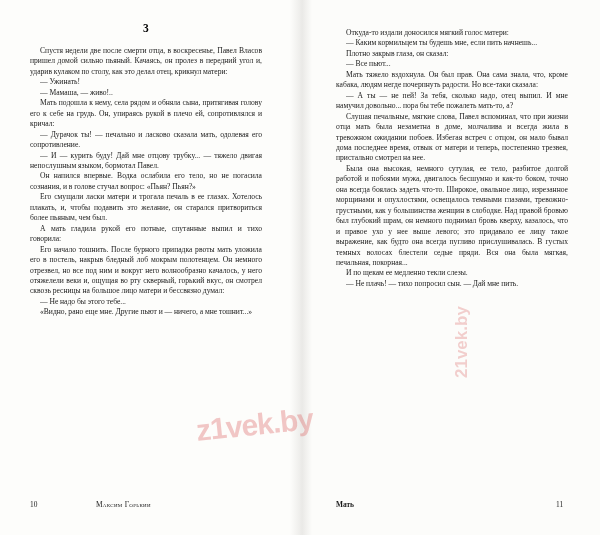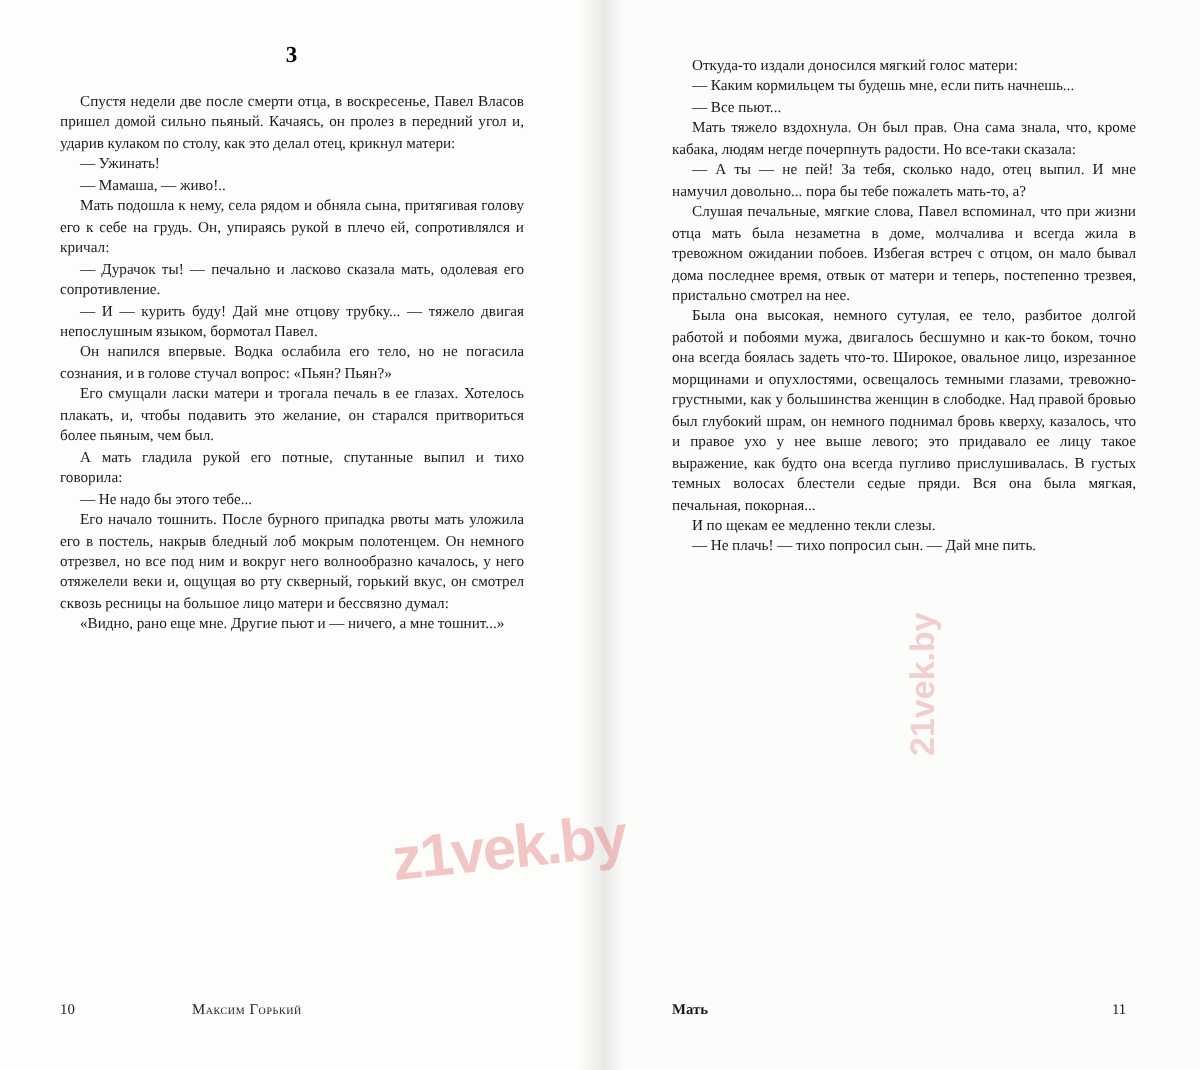--- a/index.html
+++ b/index.html
@@ -121,32 +121,33 @@
     <div class="chapter-number">3</div>
     <p class="body">Спустя недели две после смерти отца, в воскресенье, Павел Власов пришел домой сильно пьяный. Качаясь, он пролез в передний угол и, ударив кулаком по столу, как это делал отец, крикнул матери:</p>
     <p class="body">— Ужинать!</p>
     <p class="body">— Мамаша, — живо!..</p>
     <p class="body">Мать подошла к нему, села рядом и обняла сына, притягивая голову его к себе на грудь. Он, упираясь рукой в плечо ей, сопротивлялся и кричал:</p>
     <p class="body">— Дурачок ты! — печально и ласково сказала мать, одолевая его сопротивление.</p>
     <p class="body">— И — курить буду! Дай мне отцову трубку... — тяжело двигая непослушным языком, бормотал Павел.</p>
     <p class="body">Он напился впервые. Водка ослабила его тело, но не погасила сознания, и в голове стучал вопрос: «Пьян? Пьян?»</p>
     <p class="body">Его смущали ласки матери и трогала печаль в ее глазах. Хотелось плакать, и, чтобы подавить это желание, он старался притвориться более пьяным, чем был.</p>
     <p class="body">А мать гладила рукой его потные, спутанные выпил и тихо говорила:</p>
+    <p class="body">Его начало тошнить. После бурного припадка рвоты мать уложила его в постель, накрыв бледный лоб мокрым полотенцем. Он немного отрезвел, но все под ним и вокруг него волнообразно качалось, у него отяжелели веки и, ощущая во рту скверный, горький вкус, он смотрел сквозь ресницы на большое лицо матери и бессвязно думал:</p>
     <p class="body">— Не надо бы этого тебе...</p>
-    <p class="body">Его начало тошнить. После бурного припадка рвоты мать уложила его в постель, накрыв бледный лоб мокрым полотенцем. Он немного отрезвел, но все под ним и вокруг него волнообразно качалось, у него отяжелели веки и, ощущая во рту скверный, горький вкус, он смотрел сквозь ресницы на большое лицо матери и бессвязно думал:</p>
     <p class="body">«Видно, рано еще мне. Другие пьют и — ничего, а мне тошнит...»</p>
   </div>
 
   <div class="footer folio-left">10</div>
   <div class="footer author-left">Максим Горький</div>
 
   <div class="col col-right">
     <div class="spacer-top-right"></div>
     <p class="body">Откуда-то издали доносился мягкий голос матери:</p>
     <p class="body">— Каким кормильцем ты будешь мне, если пить начнешь...</p>
+    <p class="body">Плотно закрыв глаза, он сказал:</p>
     <p class="body">— Все пьют...</p>
     <p class="body">Мать тяжело вздохнула. Он был прав. Она сама знала, что, кроме кабака, людям негде почерпнуть радости. Но все-таки сказала:</p>
     <p class="body">— А ты — не пей! За тебя, сколько надо, отец выпил. И мне намучил довольно... пора бы тебе пожалеть мать-то, а?</p>
     <p class="body">Слушая печальные, мягкие слова, Павел вспоминал, что при жизни отца мать была незаметна в доме, молчалива и всегда жила в тревожном ожидании побоев. Избегая встреч с отцом, он мало бывал дома последнее время, отвык от матери и теперь, постепенно трезвея, пристально смотрел на нее.</p>
     <p class="body">Была она высокая, немного сутулая, ее тело, разбитое долгой работой и побоями мужа, двигалось бесшумно и как-то боком, точно она всегда боялась задеть что-то. Широкое, овальное лицо, изрезанное морщинами и опухлостями, освещалось темными глазами, тревожно-грустными, как у большинства женщин в слободке. Над правой бровью был глубокий шрам, он немного поднимал бровь кверху, казалось, что и правое ухо у нее выше левого; это придавало ее лицу такое выражение, как будто она всегда пугливо прислушивалась. В густых темных волосах блестели седые пряди. Вся она была мягкая, печальная, покорная...</p>
     <p class="body">И по щекам ее медленно текли слезы.</p>
     <p class="body">— Не плачь! — тихо попросил сын. — Дай мне пить.</p>
   </div>
 
   <div class="footer title-right">Мать</div>

